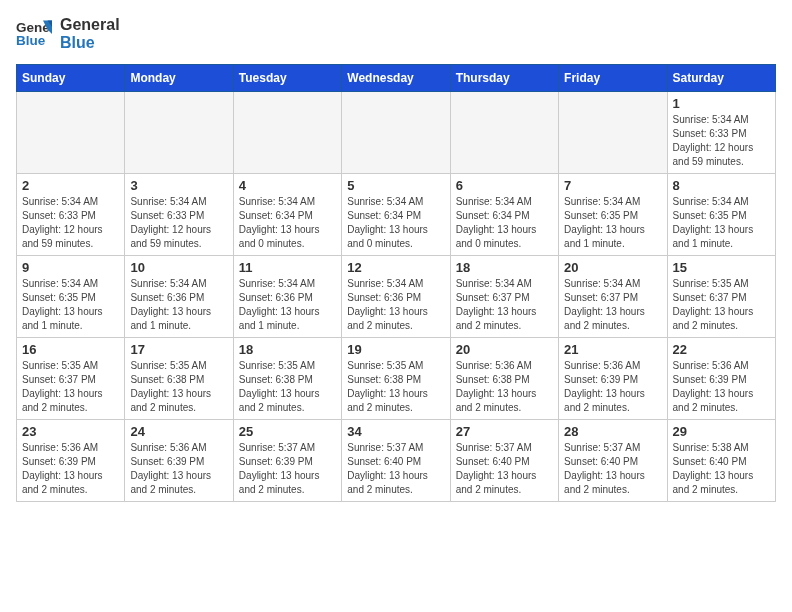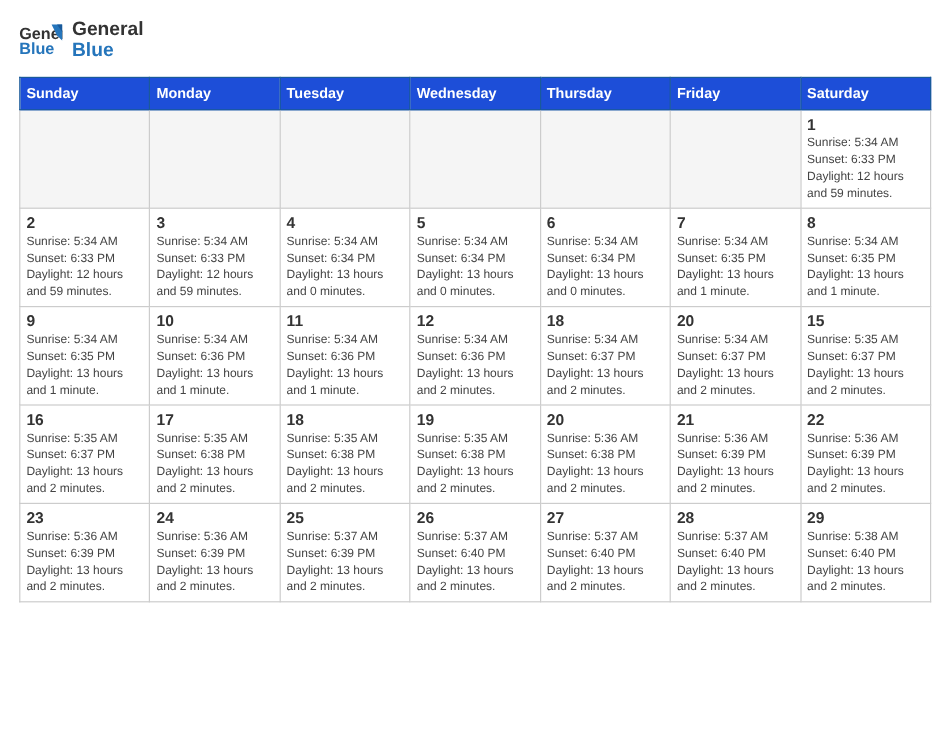--- a/index.html
+++ b/index.html
@@ -223,21 +223,21 @@
         </td>
         <td>
           <span class="day-number">24</span>
           <div class="day-info">Sunrise: 5:36 AM<br>Sunset: 6:39 PM<br>Daylight: 13 hours and 2 minutes.</div>
         </td>
         <td>
           <span class="day-number">25</span>
           <div class="day-info">Sunrise: 5:37 AM<br>Sunset: 6:39 PM<br>Daylight: 13 hours and 2 minutes.</div>
         </td>
         <td>
-          <span class="day-number">26</span>
+          <span class="day-number">34</span>
           <div class="day-info">Sunrise: 5:37 AM<br>Sunset: 6:40 PM<br>Daylight: 13 hours and 2 minutes.</div>
         </td>
         <td>
           <span class="day-number">27</span>
           <div class="day-info">Sunrise: 5:37 AM<br>Sunset: 6:40 PM<br>Daylight: 13 hours and 2 minutes.</div>
         </td>
         <td>
           <span class="day-number">28</span>
           <div class="day-info">Sunrise: 5:37 AM<br>Sunset: 6:40 PM<br>Daylight: 13 hours and 2 minutes.</div>
         </td>

